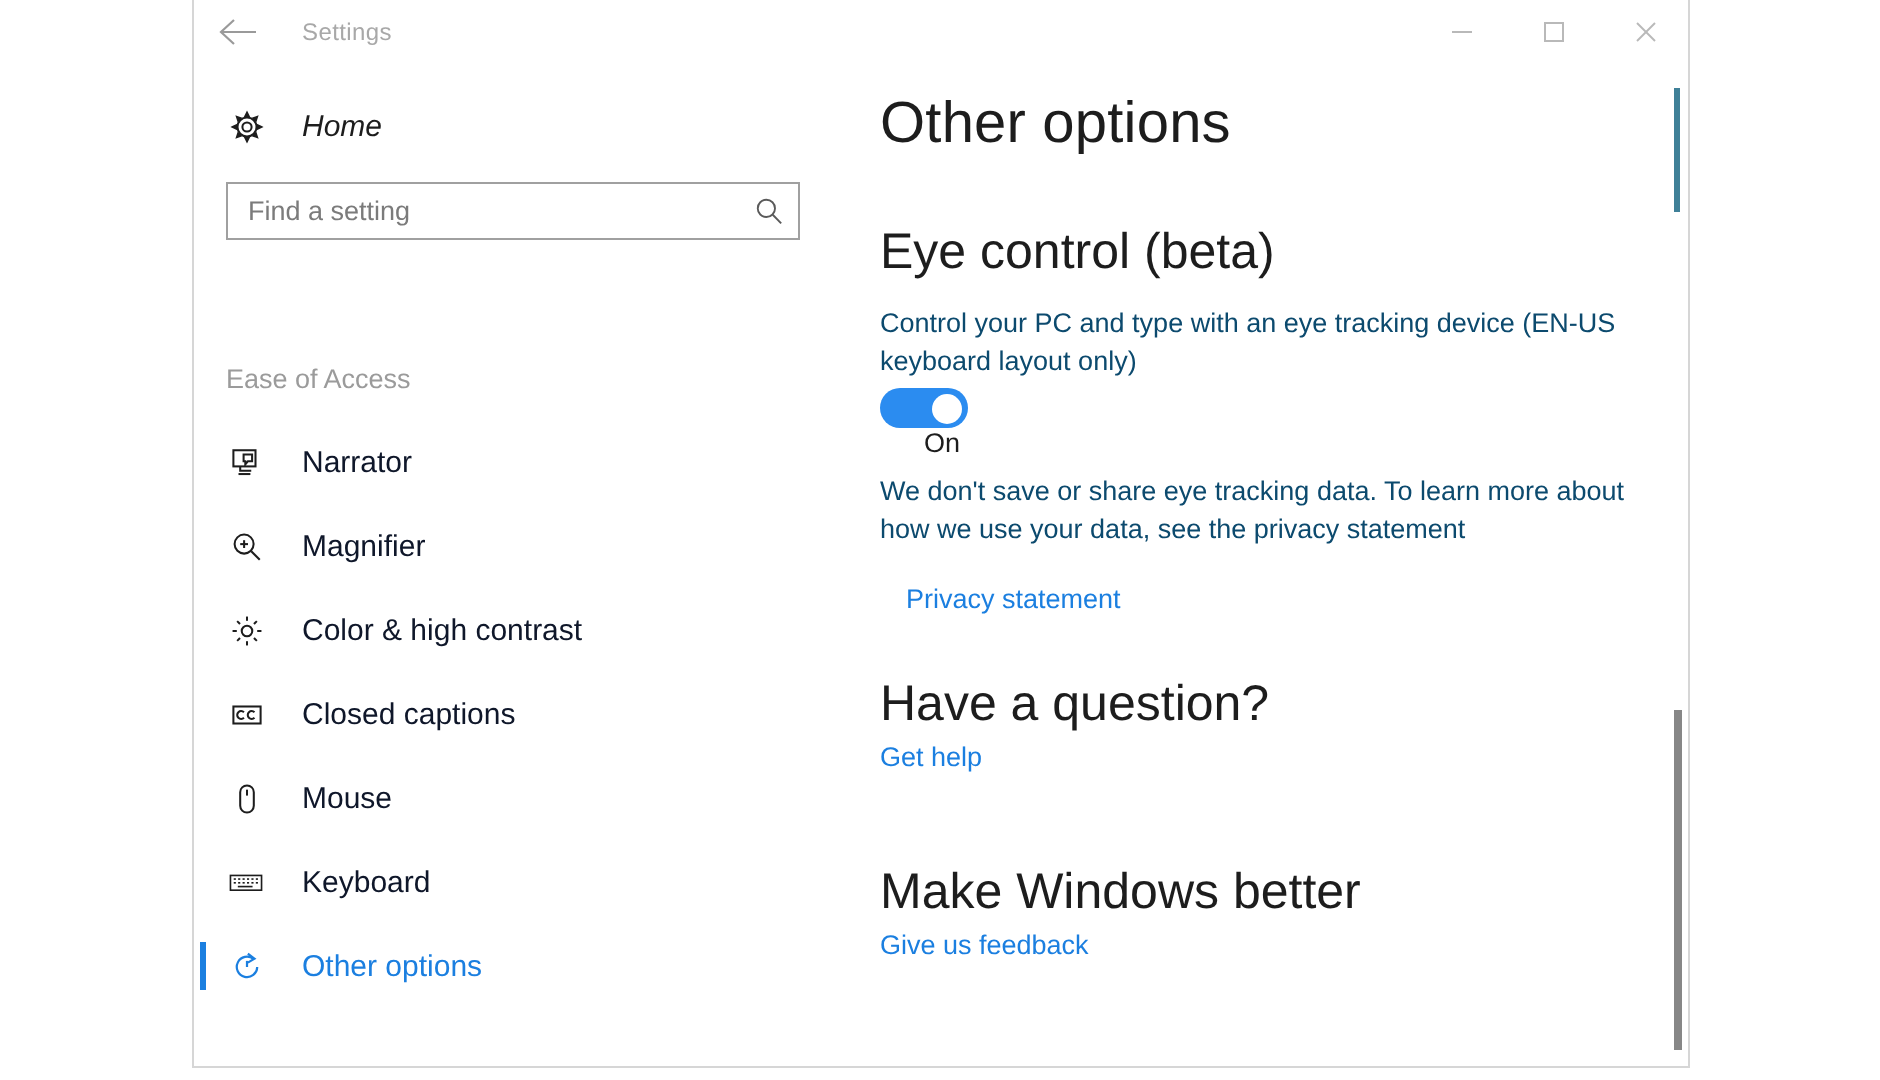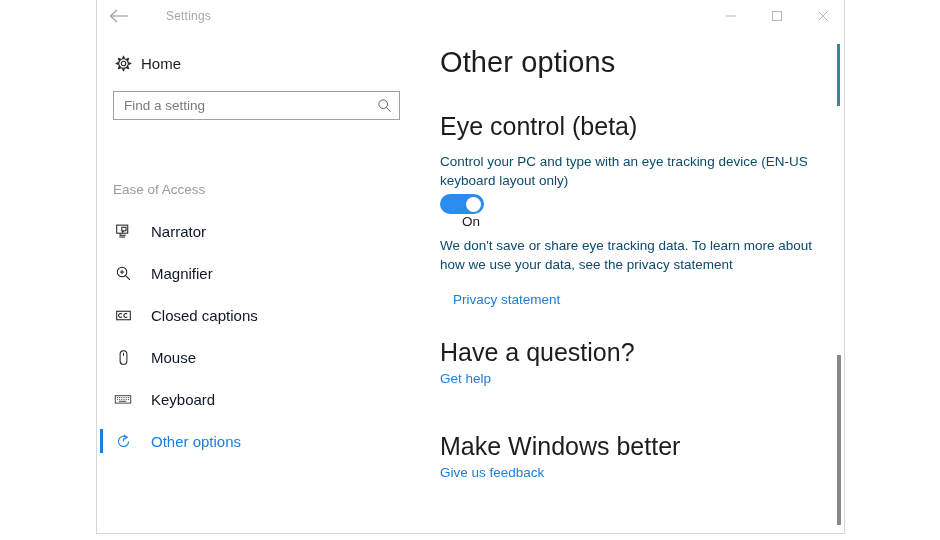--- a/index.html
+++ b/index.html
@@ -59,21 +59,21 @@
     display: flex;
     align-items: center;
     justify-content: center;
     color: #9a9a9a;
   }
   .back-btn svg { display:block; }
   .win-title {
     font-size: 12px;
     color: #a8a8a8;
     letter-spacing: 0.2px;
-    margin-left: 25px;
+    margin-left: 10px;
   }
   .caption-buttons {
     position: absolute;
     right: 0; top: 0;
     height: 32px;
     display: flex;
   }
   .caption-btn {
     width: 46px;
     height: 32px;
@@ -117,21 +117,22 @@
     display: flex;
     align-items: center;
     justify-content: center;
     color: #1d1d1d;
     flex: none;
   }
   .nav-icon svg { display: block; }
   .home-label {
     font-size: 15px;
     color: #1d1d1d;
-    margin-left: 4px;
+    margin-left: 14px;
+    font-style: italic;
   }
 
   .search-wrap {
     position: absolute;
     left: 16px;
     top: 59px;
     width: 287px;
     height: 29px;
     border: 1px solid #a0a0a0;
     background: #ffffff;
@@ -404,20 +405,38 @@
                   <circle cx="8.3" cy="8.3" r="5.6"></circle>
                   <line x1="12.5" y1="12.5" x2="17.5" y2="17.5"></line>
                   <line x1="6" y1="8.3" x2="10.6" y2="8.3"></line>
                   <line x1="8.3" y1="6" x2="8.3" y2="10.6"></line>
                 </g>
               </svg>
             </span>
             <span class="nav-label">Magnifier</span>
           </div>
 
+          <div class="nav-item">
+            <span class="nav-icon">
+              <svg width="17" height="17" viewBox="0 0 20 20">
+                <g fill="none" stroke="currentColor" stroke-width="1.2">
+                  <circle cx="10" cy="10" r="3.1"></circle>
+                  <line x1="10" y1="1.5" x2="10" y2="4"></line>
+                  <line x1="10" y1="16" x2="10" y2="18.5"></line>
+                  <line x1="1.5" y1="10" x2="4" y2="10"></line>
+                  <line x1="16" y1="10" x2="18.5" y2="10"></line>
+                  <line x1="4.2" y1="4.2" x2="5.9" y2="5.9"></line>
+                  <line x1="14.1" y1="14.1" x2="15.8" y2="15.8"></line>
+                  <line x1="15.8" y1="4.2" x2="14.1" y2="5.9"></line>
+                  <line x1="5.9" y1="14.1" x2="4.2" y2="15.8"></line>
+                </g>
+              </svg>
+            </span>
+            <span class="nav-label">Color &amp; high contrast</span>
+          </div>
 
           <div class="nav-item">
             <span class="nav-icon">
               <svg width="17" height="17" viewBox="0 0 20 20">
                 <g fill="none" stroke="currentColor" stroke-width="1.2">
                   <rect x="2" y="5" width="16" height="10"></rect>
                   <path d="M8.2 8.4 A2.3 2.3 0 1 0 8.2 11.6"></path>
                   <path d="M14.4 8.4 A2.3 2.3 0 1 0 14.4 11.6"></path>
                 </g>
               </svg>

